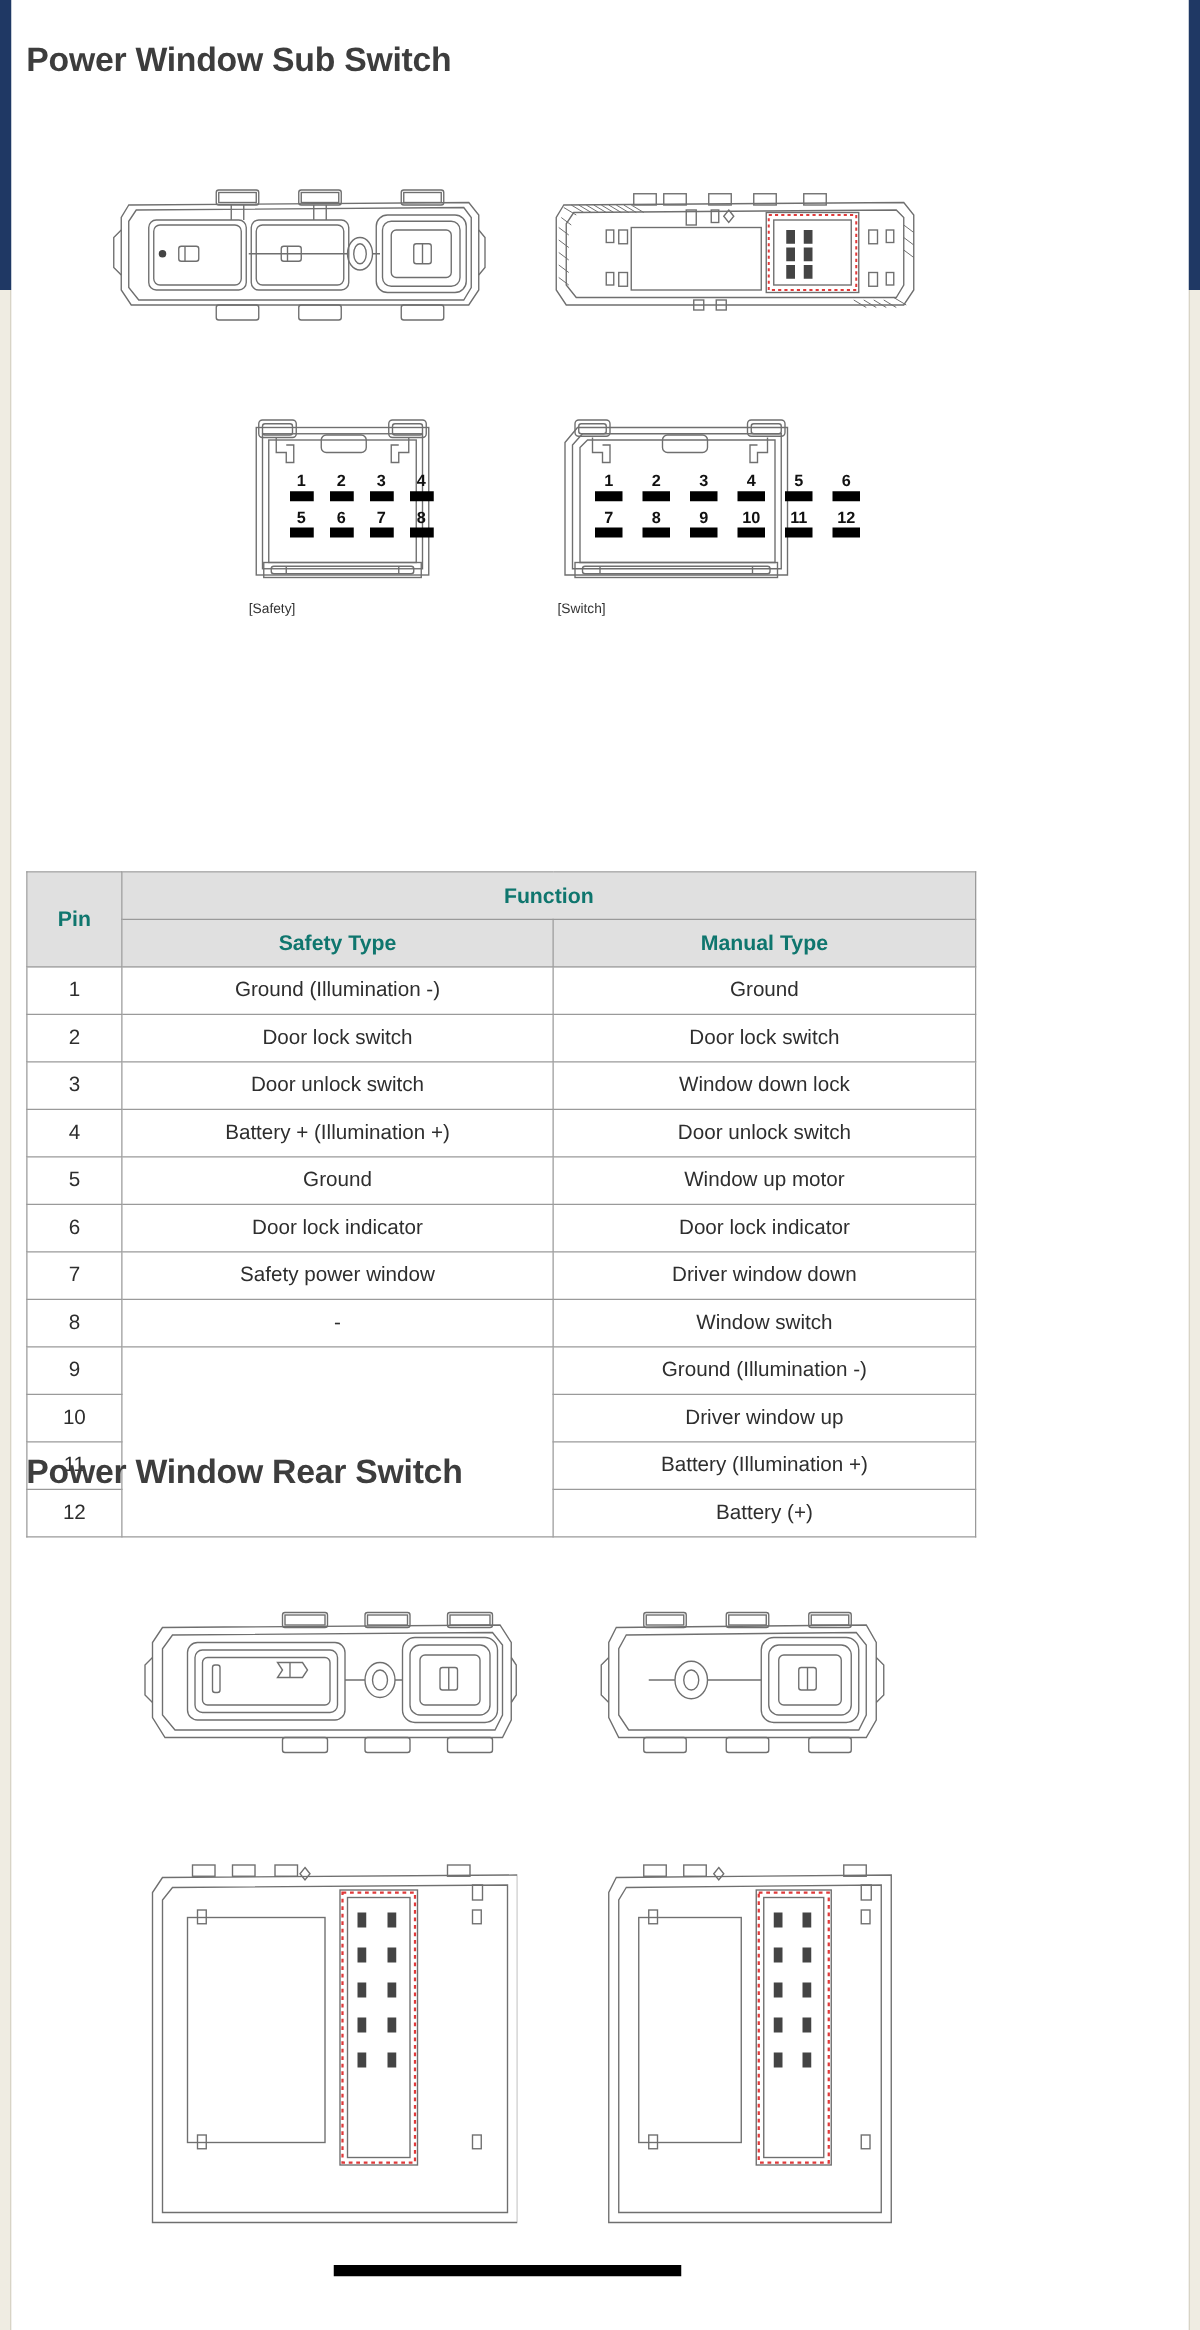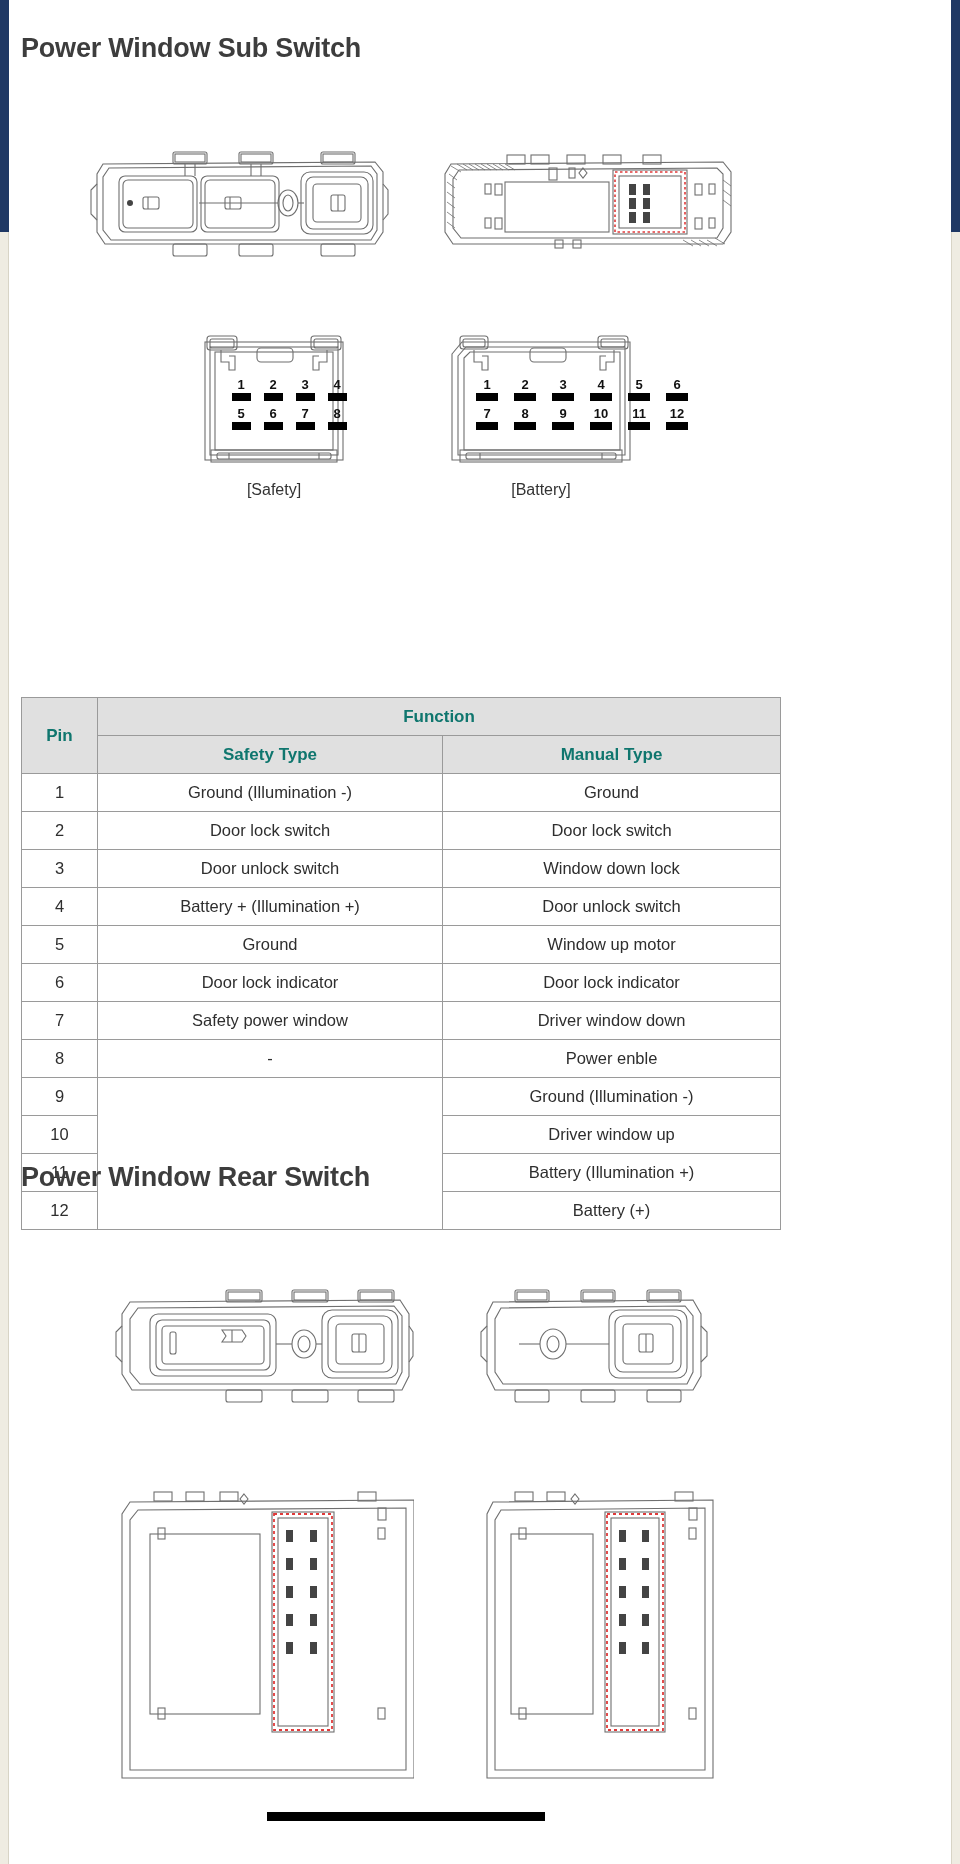--- a/index.html
+++ b/index.html
@@ -68,23 +68,22 @@
   }
   #heading-sub  { top: 33px; }
   #heading-rear { top: 1162px; }
 
   
   .drawing {
     position: absolute;
   }
   .caption {
     position: absolute;
-    font-size: 16px;
+    font-size: 11px;
     color: #333333;
-    text-align: center;
     white-space: nowrap;
   }
 
   
   .conn-wrap { position: absolute; }
   .pin-grid {
     position: absolute;
     display: flex;
     flex-direction: column;
     gap: 6px;
@@ -396,21 +395,21 @@
             <div class="pin-num">11</div>
             <div class="pin-blade"></div>
           </div>
           <div class="pin-cell wide">
             <div class="pin-num">12</div>
             <div class="pin-blade"></div>
           </div>
         </div>
       </div>
     </div>
-    <div class="caption" style="left:437px; top:481px; width:190px;">[Battery]</div>
+    <div class="caption" style="left:437px; top:481px; width:190px;">[Switch]</div>
 
     <table id="pin-table">
       <colgroup>
         <col class="c-pin">
           <col class="c-safe">
           <col class="c-man">
       </colgroup>
       <thead>
         <tr>
           <th rowspan="2">Pin</th>
@@ -453,21 +452,21 @@
           <td>Door lock indicator</td>
         </tr>
         <tr>
           <td>7</td>
           <td>Safety power window</td>
           <td>Driver window down</td>
         </tr>
         <tr>
           <td>8</td>
           <td>-</td>
-          <td>Power enble</td>
+          <td>Window switch</td>
         </tr>
         <tr>
           <td>9</td>
           <td rowspan="4"></td>
           <td>Ground (Illumination -)</td>
         </tr>
         <tr>
           <td>10</td>
           <td>Driver window up</td>
         </tr>

